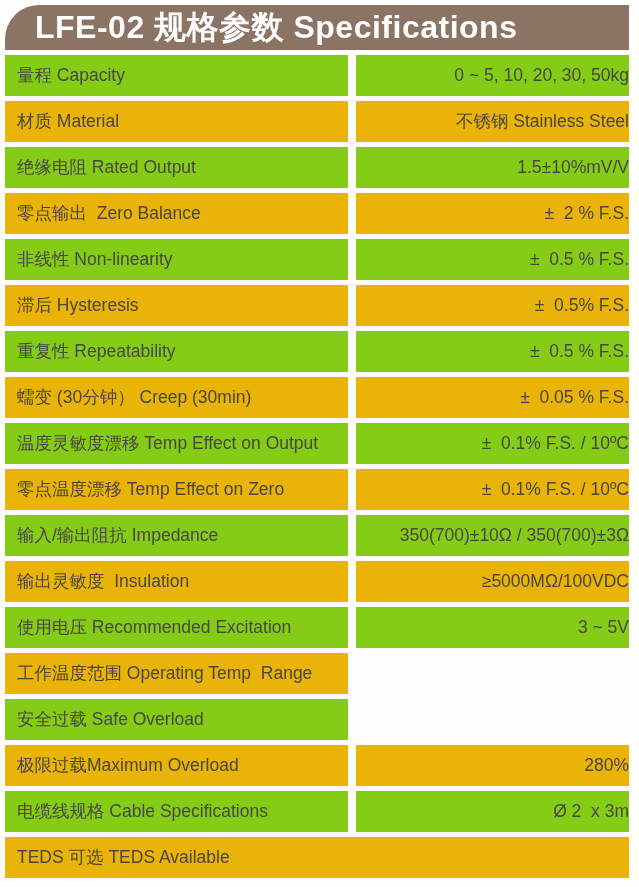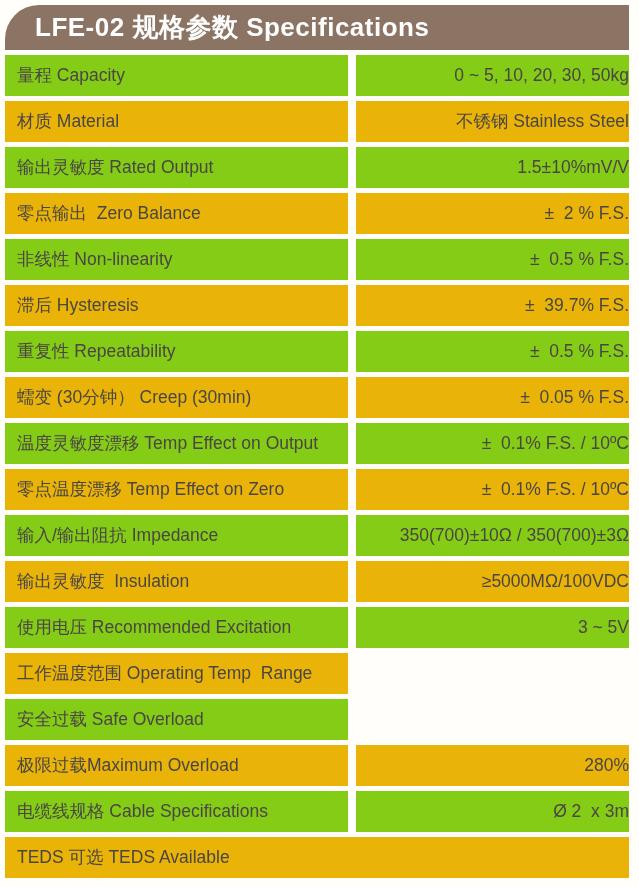--- a/index.html
+++ b/index.html
@@ -19,21 +19,21 @@
     position: absolute;
     left: 5px;
     top: 5px;
     width: 624px;
   }
   .title-bar {
     height: 45px;
     background: #8c7464;
     border-radius: 34px 0 0 0;
     color: #fdfdfd;
-    font-size: 26px;
+    font-size: 32px;
     font-weight: bold;
     line-height: 45px;
     padding-left: 30px;
     white-space: pre;
     letter-spacing: 0.5px;
   }
   .row {
     display: flex;
     gap: 8px;
     margin-top: 5px;
@@ -65,37 +65,37 @@
       <div class="cell label">量程 Capacity</div>
       <div class="cell value">0 ~ 5, 10, 20, 30, 50kg</div>
     </div>
 
     <div class="row light">
       <div class="cell label">材质 Material</div>
       <div class="cell value">不锈钢 Stainless Steel</div>
     </div>
 
     <div class="row dark">
-      <div class="cell label">输出灵敏度 Rated Output</div>
+      <div class="cell label">绝缘电阻 Rated Output</div>
       <div class="cell value">1.5±10%mV/V</div>
     </div>
 
     <div class="row light">
       <div class="cell label">零点输出  Zero Balance</div>
       <div class="cell value">±  2 % F.S.</div>
     </div>
 
     <div class="row dark">
       <div class="cell label">非线性 Non-linearity</div>
       <div class="cell value">±  0.5 % F.S.</div>
     </div>
 
     <div class="row light">
       <div class="cell label">滞后 Hysteresis</div>
-      <div class="cell value">±  39.7% F.S.</div>
+      <div class="cell value">±  0.5% F.S.</div>
     </div>
 
     <div class="row dark">
       <div class="cell label">重复性 Repeatability</div>
       <div class="cell value">±  0.5 % F.S.</div>
     </div>
 
     <div class="row light">
       <div class="cell label">蠕变 (30分钟） Creep (30min)</div>
       <div class="cell value">±  0.05 % F.S.</div>

